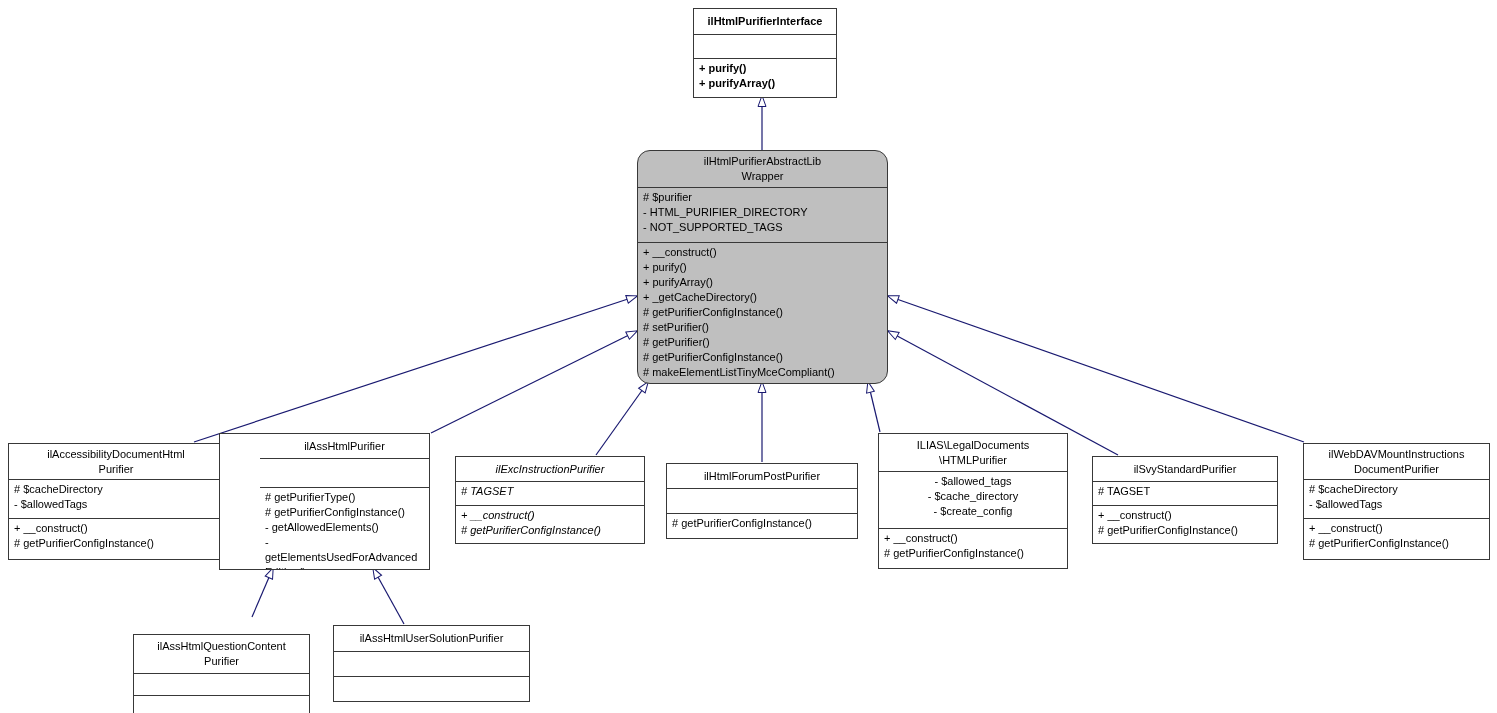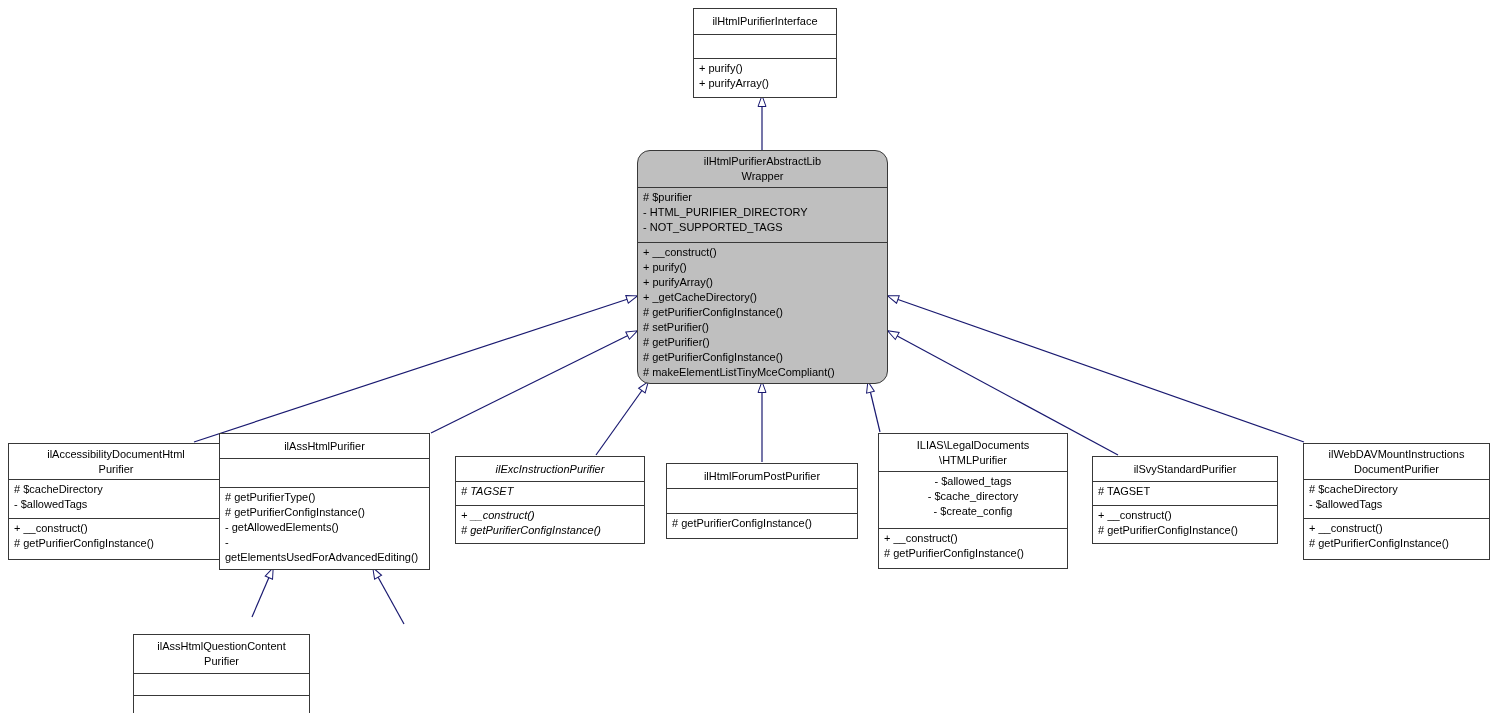--- a/index.html
+++ b/index.html
@@ -60,21 +60,21 @@
       <line x1="194" y1="442" x2="637" y2="296" stroke="#191970" stroke-width="1.2" marker-end="url(#hollow-arrow)"></line>
       <line x1="431" y1="433" x2="637" y2="331" stroke="#191970" stroke-width="1.2" marker-end="url(#hollow-arrow)"></line>
       <line x1="596" y1="455" x2="648" y2="382" stroke="#191970" stroke-width="1.2" marker-end="url(#hollow-arrow)"></line>
       <line x1="762" y1="462" x2="762" y2="382" stroke="#191970" stroke-width="1.2" marker-end="url(#hollow-arrow)"></line>
       <line x1="880" y1="432" x2="868" y2="382" stroke="#191970" stroke-width="1.2" marker-end="url(#hollow-arrow)"></line>
       <line x1="1118" y1="455" x2="888" y2="331" stroke="#191970" stroke-width="1.2" marker-end="url(#hollow-arrow)"></line>
       <line x1="1304" y1="442" x2="888" y2="296" stroke="#191970" stroke-width="1.2" marker-end="url(#hollow-arrow)"></line>
       <line x1="252" y1="617" x2="273" y2="568" stroke="#191970" stroke-width="1.2" marker-end="url(#hollow-arrow)"></line>
       <line x1="404" y1="624" x2="373" y2="568" stroke="#191970" stroke-width="1.2" marker-end="url(#hollow-arrow)"></line>
     </svg>
-    <div class="uml-node" style="left: 693px; top: 8px; width: 144px;">
+    <div class="uml-node" style="left: 693px; top: 8px; width: 144px; font-weight: bold;">
       <div class="sec title" style="height: 25px;">
         <div class="line">ilHtmlPurifierInterface</div>
       </div>
       <div class="sec attrs" style="height: 24px;"></div>
       <div class="sec meths" style="height: 39px;">
         <div class="line">+ purify()</div>
         <div class="line">+ purifyArray()</div>
       </div>
     </div>
     <div class="uml-node selected" style="left: 637px; top: 150px; width: 251px;">
@@ -106,21 +106,21 @@
       </div>
       <div class="sec attrs" style="height: 39px;">
         <div class="line"># $cacheDirectory</div>
         <div class="line">- $allowedTags</div>
       </div>
       <div class="sec meths" style="height: 41px;">
         <div class="line">+ __construct()</div>
         <div class="line"># getPurifierConfigInstance()</div>
       </div>
     </div>
-    <div class="uml-node" style="left: 219px; top: 433px; width: 211px;">
+    <div class="uml-node" style="left: 219px; top: 433px; width: 211px; padding-left: 40px;">
       <div class="sec title" style="height: 24px;">
         <div class="line">ilAssHtmlPurifier</div>
       </div>
       <div class="sec attrs" style="height: 29px;"></div>
       <div class="sec meths" style="height: 82px;">
         <div class="line"># getPurifierType()</div>
         <div class="line"># getPurifierConfigInstance()</div>
         <div class="line">- getAllowedElements()</div>
         <div class="line">- getElementsUsedForAdvancedEditing()</div>
       </div>
@@ -188,13 +188,20 @@
       </div>
     </div>
     <div class="uml-node" style="left: 133px; top: 634px; width: 177px;">
       <div class="sec title" style="height: 38px;">
         <div class="line">ilAssHtmlQuestionContent</div>
         <div class="line">Purifier</div>
       </div>
       <div class="sec attrs" style="height: 22px;"></div>
       <div class="sec meths" style="height: 25px;"></div>
     </div>
+    <div class="uml-node" style="left: 333px; top: 625px; width: 197px;">
+      <div class="sec title" style="height: 25px;">
+        <div class="line">ilAssHtmlUserSolutionPurifier</div>
+      </div>
+      <div class="sec attrs" style="height: 25px;"></div>
+      <div class="sec meths" style="height: 25px;"></div>
+    </div>
   </div>
 
 </body></html>

